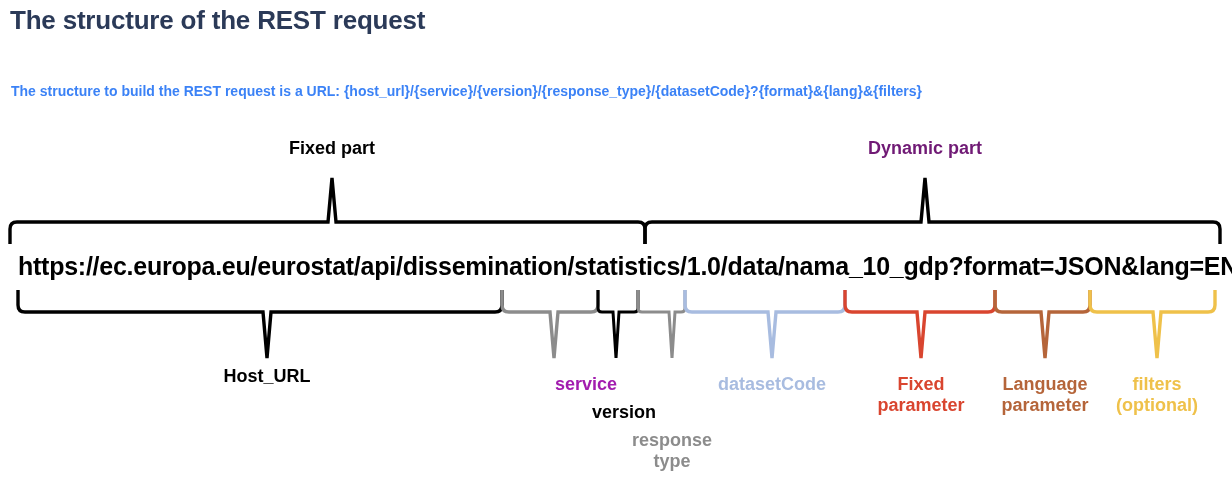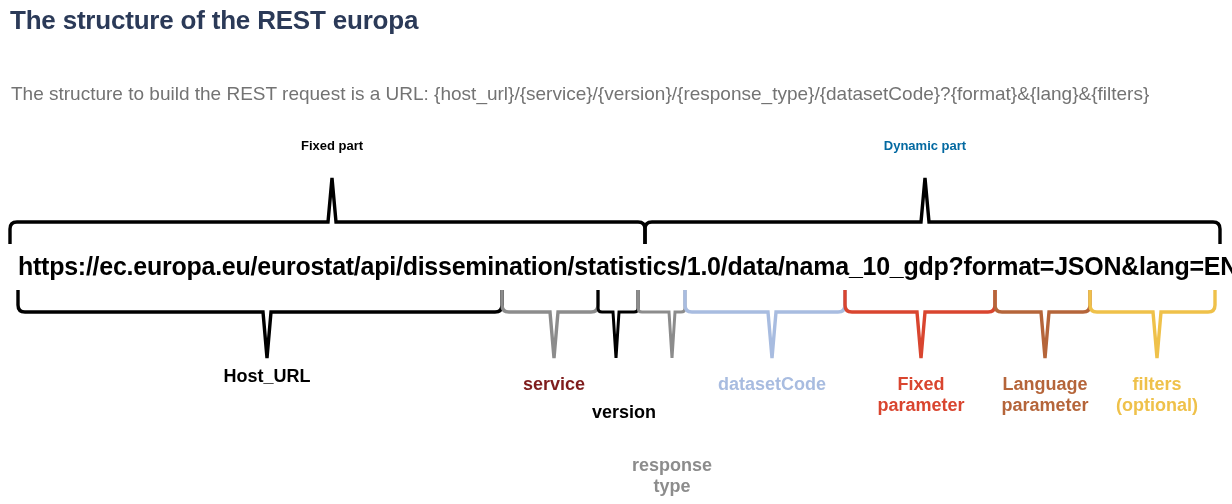--- a/index.html
+++ b/index.html
@@ -27,30 +27,30 @@
     font-size: 26px;
     font-weight: bold;
     color: #2b3a58;
     letter-spacing: -0.2px;
     white-space: nowrap;
   }
   #page-subtitle {
     position: absolute;
     left: 11px;
     top: 83px;
-    font-size: 19px;
-    font-weight: normal;
-    color: #737373;
+    font-size: 14px;
+    font-weight: bold;
+    color: #3b82f6;
     white-space: nowrap;
   }
 
   
   .section-label {
     position: absolute;
-    font-size: 13px;
+    font-size: 18px;
     font-weight: bold;
     color: #000000;
     white-space: nowrap;
     transform: translateX(-50%);
     text-align: center;
   }
 
   
   #url-string {
     position: absolute;
@@ -82,51 +82,51 @@
     text-align: center;
     line-height: 1.15;
   }
   .part-label .l2 { display: block; }
 </style>
 </head>
 <body>
 
 <div id="page">
 
-  <div id="page-title">The structure of the REST europa</div>
+  <div id="page-title">The structure of the REST request</div>
 
   <div id="page-subtitle">The structure to build the REST request is a URL: {host_url}/{service}/{version}/{response_type}/{datasetCode}?{format}&amp;{lang}&amp;{filters}</div>
 
   <svg id="braces-top" width="1232" height="504">
       <path d="M 10 244 L 10 229 Q 10 222 17 222 L 328 222 L 332 178 L 336 222 L 638 222 Q 645 222 645 229 L 645 244" fill="none" stroke="#000000" stroke-width="3.4" stroke-linecap="butt" stroke-linejoin="miter"></path>
       <path d="M 645 244 L 645 229 Q 645 222 652 222 L 921 222 L 925 178 L 929 222 L 1213 222 Q 1220 222 1220 229 L 1220 244" fill="none" stroke="#000000" stroke-width="3.4" stroke-linecap="butt" stroke-linejoin="miter"></path>
     </svg>
 
   <div id="top-labels">
       <div class="section-label" style="left: 332px; top: 138px; color: rgb(0, 0, 0);">Fixed part</div>
-      <div class="section-label" style="left: 925px; top: 138px; color: #0369a1;">Dynamic part</div>
+      <div class="section-label" style="left: 925px; top: 138px; color: #701a75;">Dynamic part</div>
     </div>
 
   <div id="url-string"><span style="color: rgb(0, 0, 0);">https://ec.europa.eu/eurostat/api/dissemination</span><span style="color: rgb(0, 0, 0);">/statistics</span><span style="color: rgb(0, 0, 0);">/1.0</span><span style="color: rgb(0, 0, 0);">/data</span><span style="color: rgb(0, 0, 0);">/nama_10_gdp</span><span style="color: rgb(0, 0, 0);">?format=JSON</span><span style="color: rgb(0, 0, 0);">&amp;lang=EN</span><span style="color: rgb(0, 0, 0);">&amp;time=2019</span></div>
 
   <svg id="braces-bottom" width="1232" height="504">
       <path d="M 18 290 L 18 305 Q 18 312 25 312 L 263 312 L 267 358 L 271 312 L 495 312 Q 502 312 502 305 L 502 290" fill="none" stroke="#000000" stroke-width="3.4" stroke-linecap="butt" stroke-linejoin="miter"></path>
       <path d="M 502 290 L 502 305 Q 502 312 509 312 L 550 312 L 554 358 L 558 312 L 591 312 Q 598 312 598 305 L 598 290" fill="none" stroke="#8c8c8c" stroke-width="3.4" stroke-linecap="butt" stroke-linejoin="miter"></path>
       <path d="M 598 290 L 598 308 Q 598 312 602 312 L 613 312 L 616 358 L 619 312 L 634 312 Q 638 312 638 308 L 638 290" fill="none" stroke="#000000" stroke-width="3" stroke-linecap="butt" stroke-linejoin="miter"></path>
       <path d="M 638 290 L 638 308 Q 638 312 642 312 L 669 312 L 672 358 L 675 312 L 681 312 Q 685 312 685 308 L 685 290" fill="none" stroke="#8c8c8c" stroke-width="3" stroke-linecap="butt" stroke-linejoin="miter"></path>
       <path d="M 685 290 L 685 305 Q 685 312 692 312 L 768 312 L 772 358 L 776 312 L 838 312 Q 845 312 845 305 L 845 290" fill="none" stroke="#a8bce0" stroke-width="3.4" stroke-linecap="butt" stroke-linejoin="miter"></path>
       <path d="M 845 290 L 845 305 Q 845 312 852 312 L 917 312 L 921 358 L 925 312 L 988 312 Q 995 312 995 305 L 995 290" fill="none" stroke="#d9452f" stroke-width="3.4" stroke-linecap="butt" stroke-linejoin="miter"></path>
       <path d="M 995 290 L 995 305 Q 995 312 1002 312 L 1041 312 L 1045 358 L 1049 312 L 1083 312 Q 1090 312 1090 305 L 1090 290" fill="none" stroke="#b5653a" stroke-width="3.4" stroke-linecap="butt" stroke-linejoin="miter"></path>
       <path d="M 1090 290 L 1090 305 Q 1090 312 1097 312 L 1153 312 L 1157 358 L 1161 312 L 1208 312 Q 1215 312 1215 305 L 1215 290" fill="none" stroke="#efc14a" stroke-width="3.4" stroke-linecap="butt" stroke-linejoin="miter"></path>
     </svg>
 
   <div id="bottom-labels">
       <div class="part-label" style="left: 267px; top: 366px; color: rgb(0, 0, 0);"><span>Host_URL</span></div>
-      <div class="part-label" style="left: 554px; top: 374px; color: #7f1d1d; text-align: right;"><span>service</span></div>
+      <div class="part-label" style="left: 586px; top: 374px; color: #a21caf; text-align: right;"><span>service</span></div>
       <div class="part-label" style="left: 616px; top: 402px; color: rgb(0, 0, 0); margin-left: 8px;"><span>version</span></div>
-      <div class="part-label" style="left: 672px; top: 430px; color: rgb(140, 140, 140); margin-top: 25px;"><span>response</span><span class="l2">type</span></div>
+      <div class="part-label" style="left: 672px; top: 430px; color: rgb(140, 140, 140);"><span>response</span><span class="l2">type</span></div>
       <div class="part-label" style="left: 772px; top: 374px; color: rgb(168, 188, 224);"><span>datasetCode</span></div>
       <div class="part-label" style="left: 921px; top: 374px; color: rgb(217, 69, 47);"><span>Fixed</span><span class="l2">parameter</span></div>
       <div class="part-label" style="left: 1045px; top: 374px; color: rgb(181, 101, 58);"><span>Language</span><span class="l2">parameter</span></div>
       <div class="part-label" style="left: 1157px; top: 374px; color: rgb(239, 193, 74); text-align: center;"><span>filters</span><span class="l2">(optional)</span></div>
     </div>
 
 </div>
 
 </body></html>

